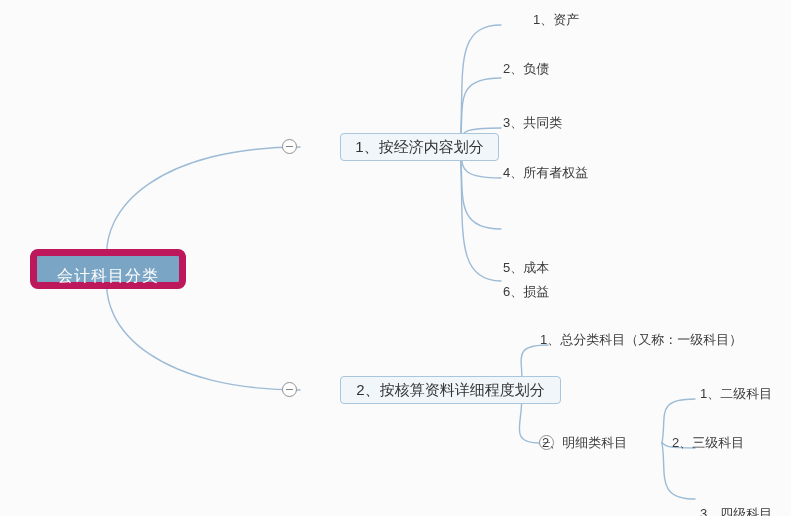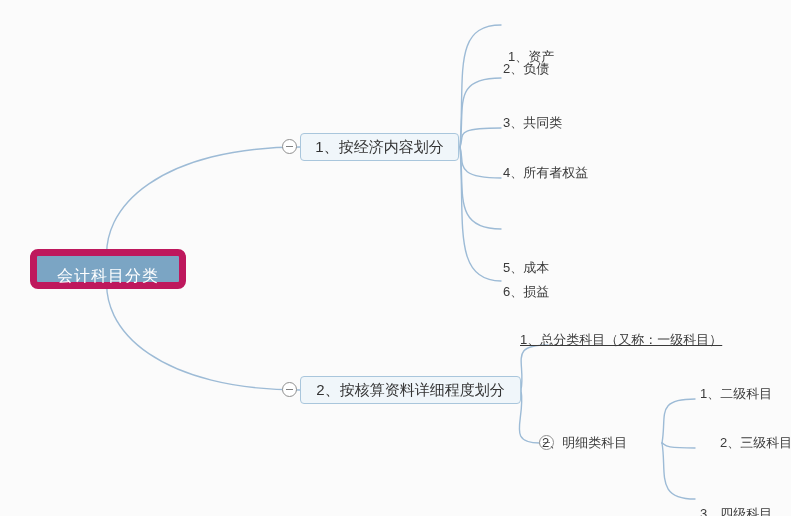--- a/index.html
+++ b/index.html
@@ -40,20 +40,21 @@
     height: 28px;
     background: #f0f6fa;
     border: 1px solid #a9c6dc;
     border-radius: 4px;
     color: #333333;
     font-size: 15px;
     line-height: 26px;
     text-align: center;
     box-sizing: border-box;
     cursor: default;
+    margin-left: 40px;
   }
   #branch-1 { left: 300px; top: 133px; width: 159px; }
   #branch-2 { left: 300px; top: 376px; width: 221px; }
   .node-leaf {
     position: absolute;
     transform: translateY(-50%);
     color: #3a3a3a;
     font-size: 13px;
     line-height: 18px;
     white-space: nowrap;
@@ -103,27 +104,27 @@
 
   <div class="collapse-btn" style="left:282px; top:139px;"></div>
   <div class="collapse-btn" style="left:282px; top:382px;"></div>
   <div class="collapse-btn" style="left:539px; top:435px;"></div>
 
   <div class="node-root">会计科目分类</div>
 
   <div id="branch-1" class="node-branch">1、按经济内容划分</div>
   <div id="branch-2" class="node-branch">2、按核算资料详细程度划分</div>
 
-  <div class="node-leaf" style="left:508px; top:20px;margin-top:37px;">1、资产</div>
+  <div class="node-leaf" style="left:533px; top:20px;">1、资产</div>
   <div class="node-leaf" style="left:503px; top:69px;">2、负债</div>
   <div class="node-leaf" style="left:503px; top:123px;">3、共同类</div>
   <div class="node-leaf" style="left:503px; top:173px;text-align:right;">4、所有者权益</div>
   <div class="node-leaf" style="left:503px; top:224px;margin-top:44px;">5、成本</div>
   <div class="node-leaf" style="left:503px; top:292px;">6、损益</div>
 
-  <div class="node-leaf" style="left:520px; top:340px;text-decoration:underline;">1、总分类科目（又称：一级科目）</div>
+  <div class="node-leaf" style="left:540px; top:340px;">1、总分类科目（又称：一级科目）</div>
   <div class="node-leaf" style="left:542px; top:443px;">2、明细类科目</div>
 
   <div class="node-leaf" style="left:700px; top:394px;">1、二级科目</div>
-  <div class="node-leaf" style="left:720px; top:443px;">2、三级科目</div>
+  <div class="node-leaf" style="left:672px; top:443px;">2、三级科目</div>
   <div class="node-leaf" style="left:700px; top:494px;margin-top:20px;">3、四级科目</div>
 
 </div>
 
 </body></html>

